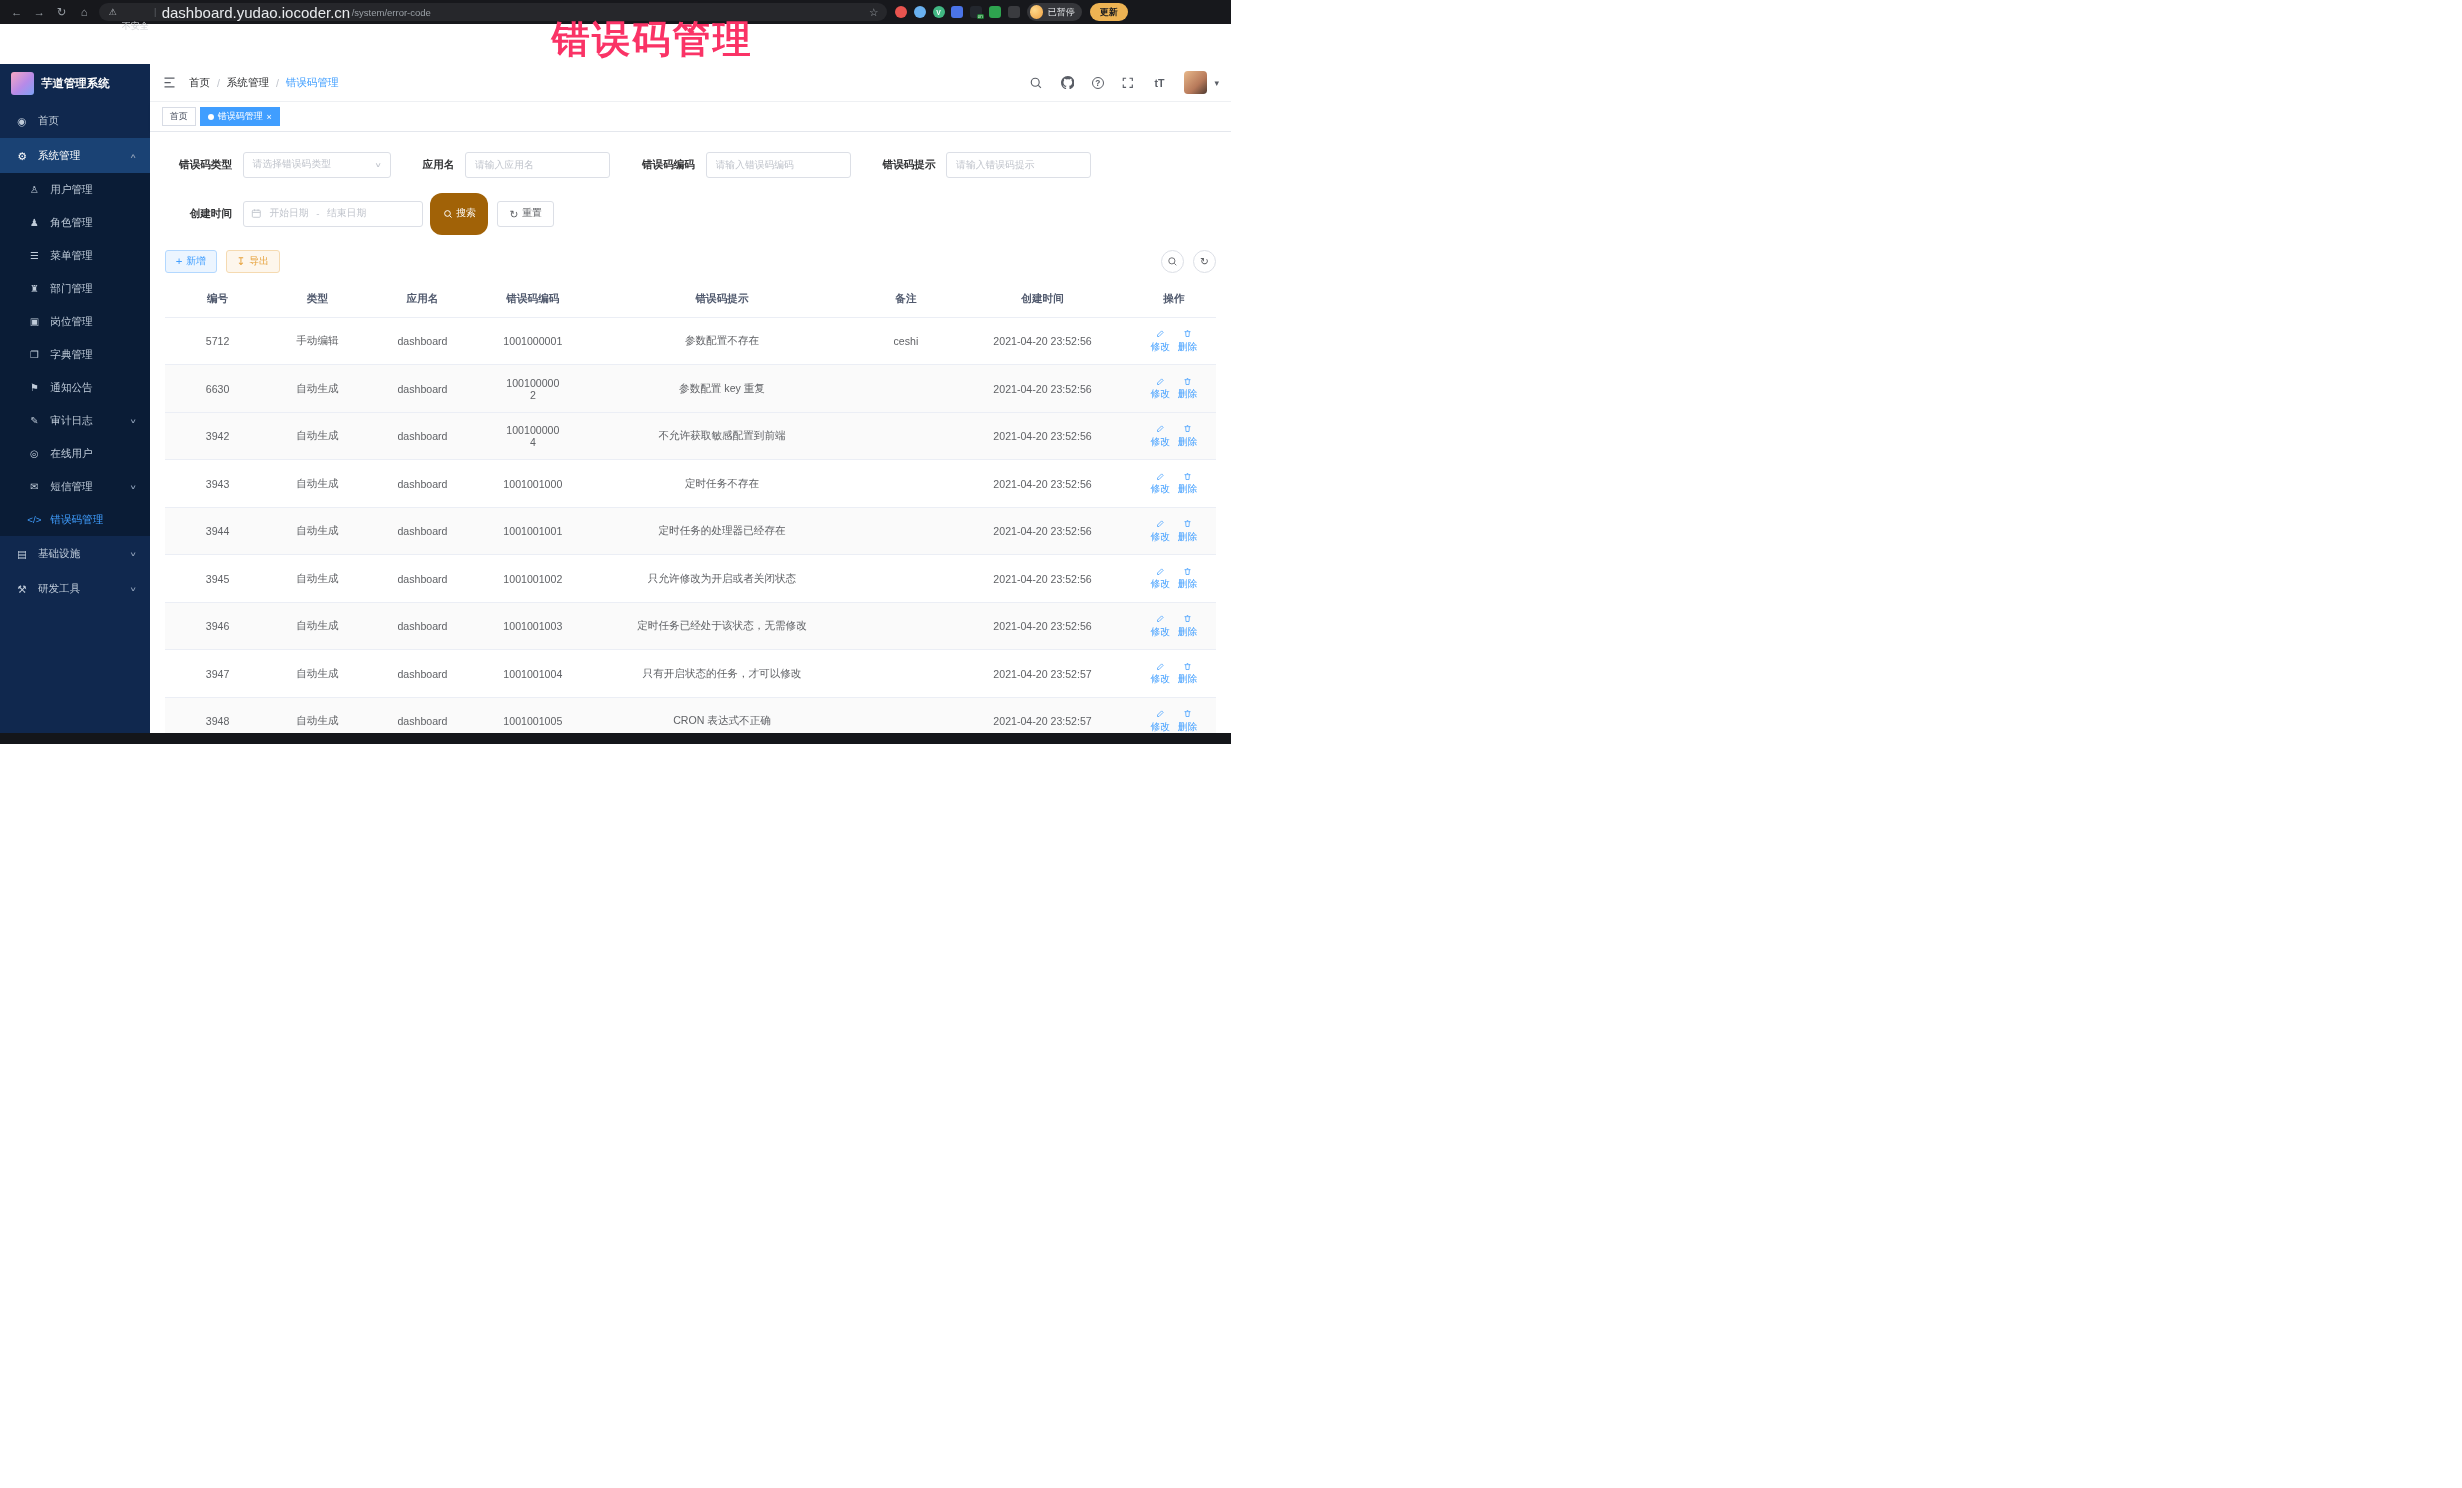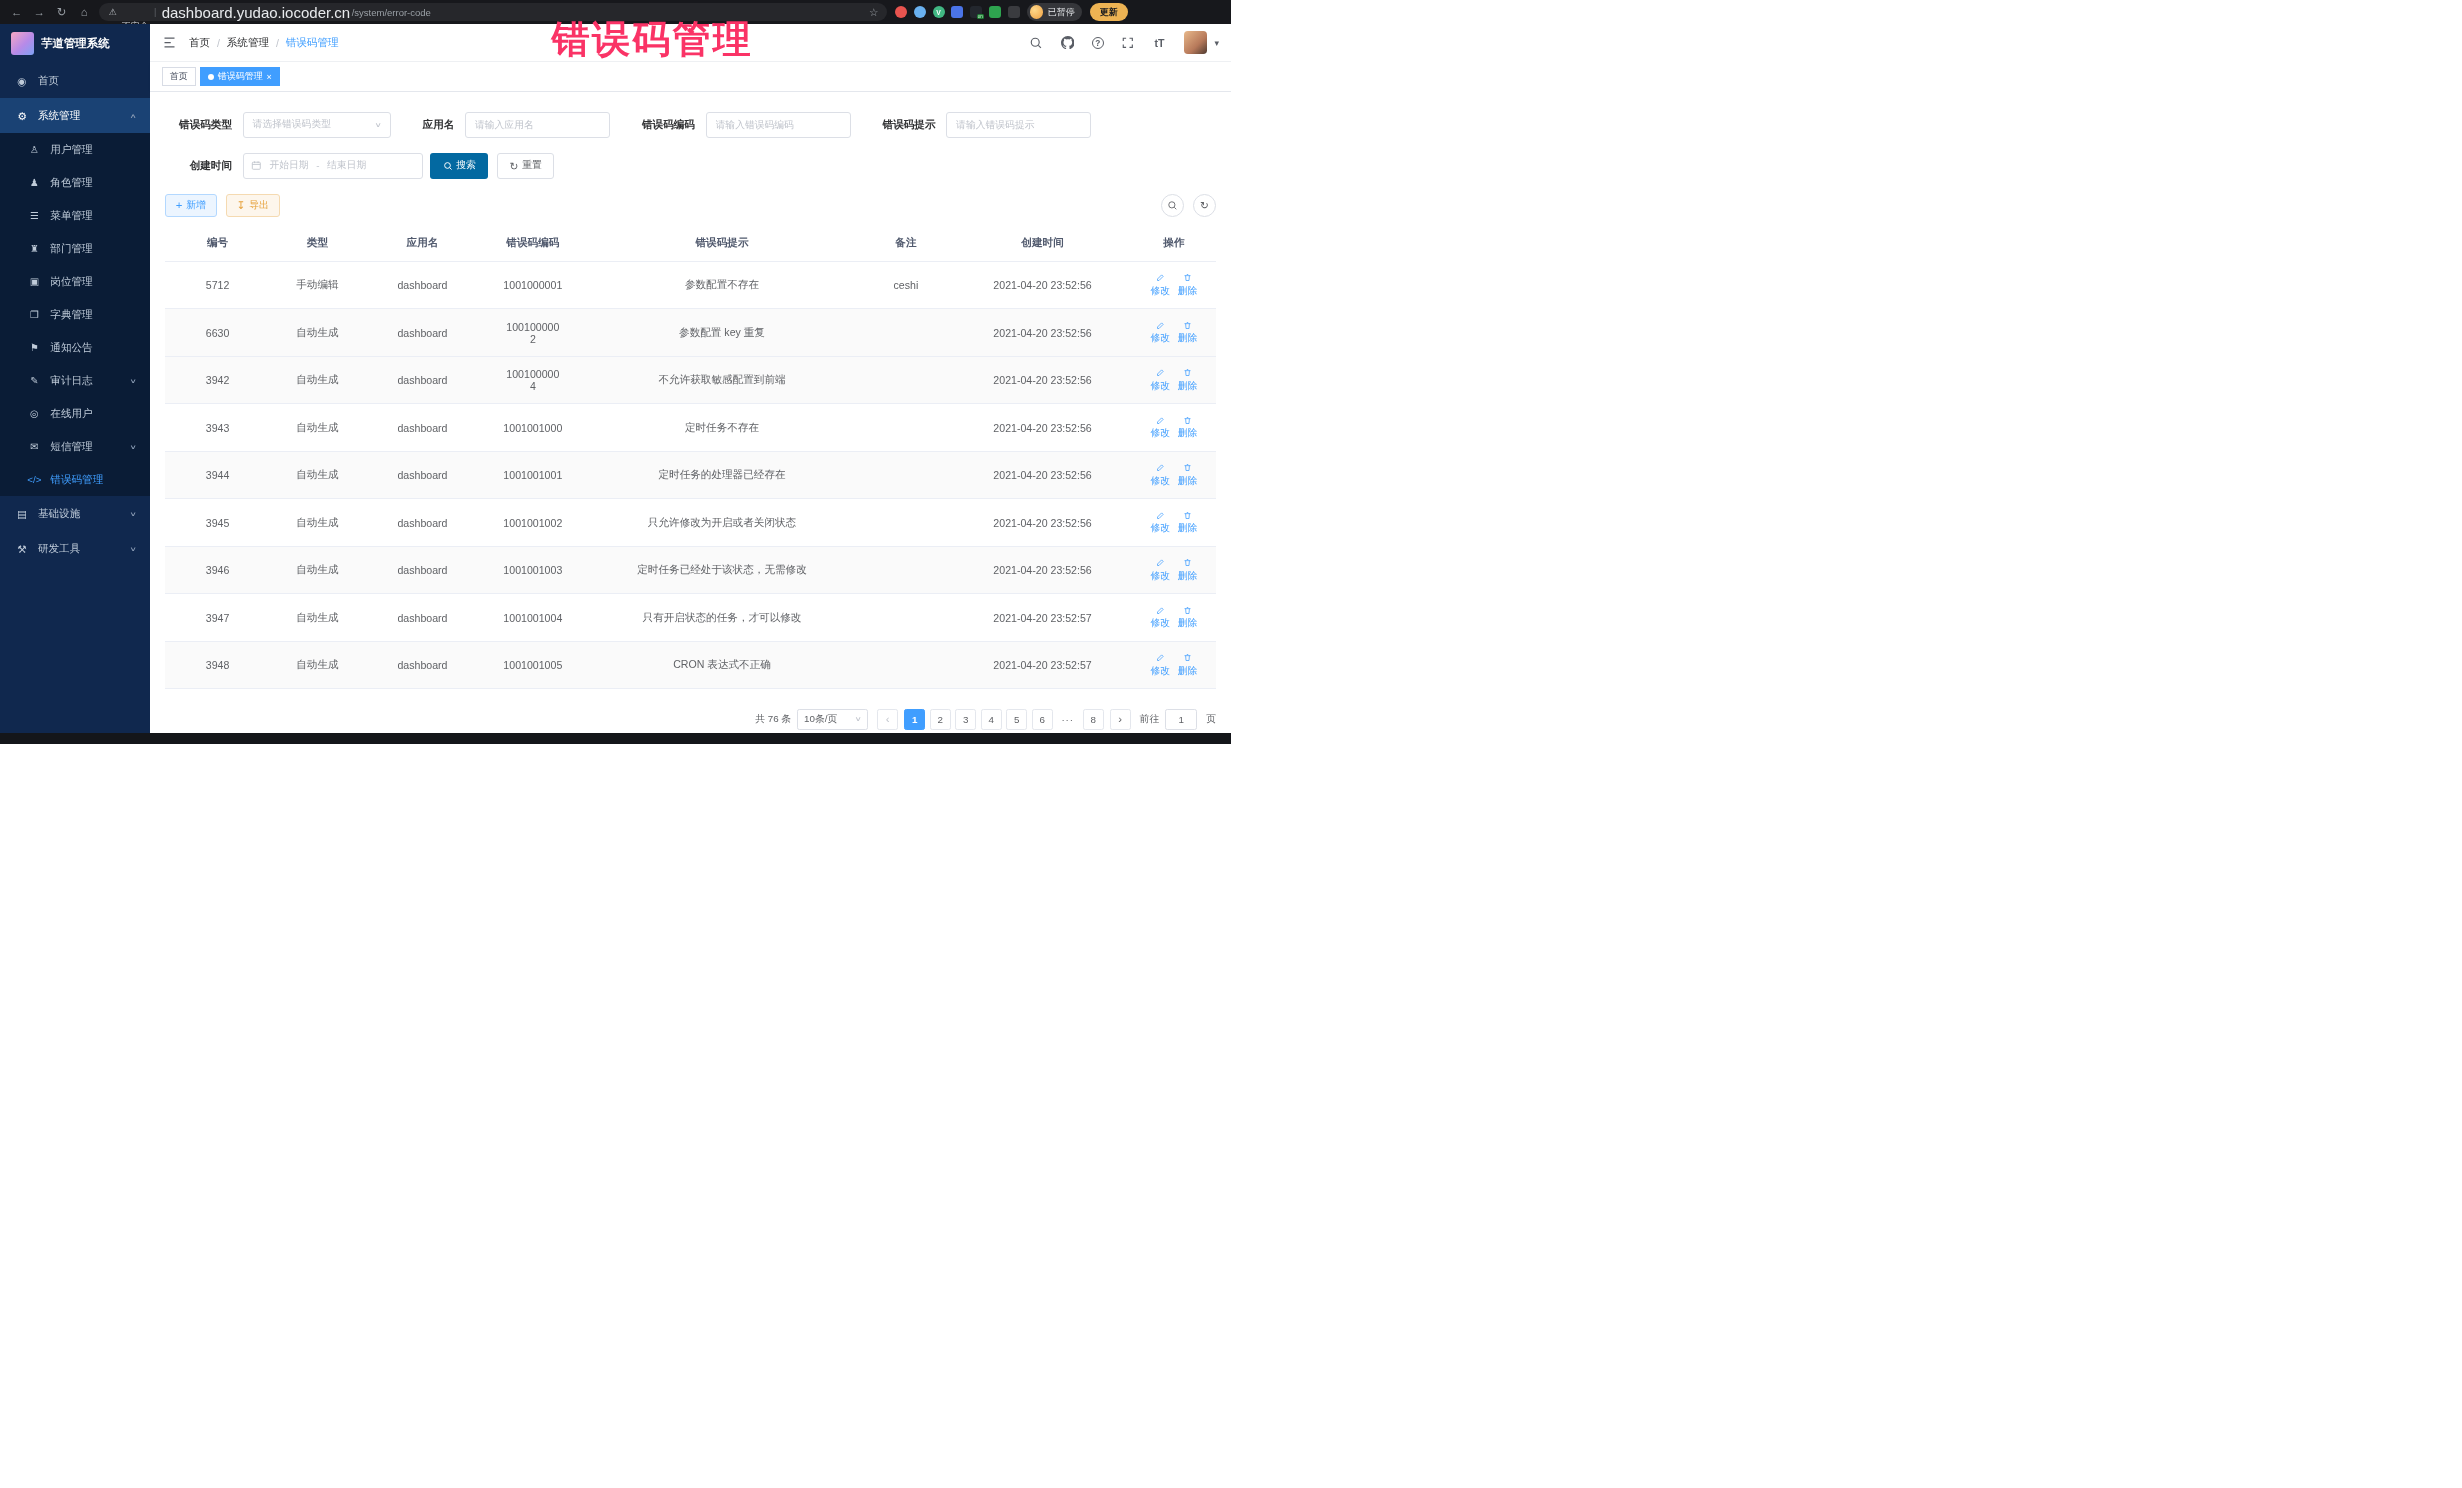--- a/index.html
+++ b/index.html
@@ -26,21 +26,21 @@
   .e5 { background:#23272e; position:relative; }
   .e5::after { content:"on"; position:absolute; bottom:-0.8px; right:-1.5px; background:#1f7a34; color:#c8f7d0; font-size:4.5px; padding:0 0.8px; border-radius:1.5px; }
   .e6 { background:#2ea44f; }
   .e7 { background:#3a3b3f; }
   .profile-chip { display:flex; align-items:center; gap:4.5px; background:#35363a; border-radius:9px; height:18px; padding:0 7.6px 0 2.3px; cursor:pointer; }
   .profile-avatar { width:13.6px; height:13.6px; border-radius:50%; background:radial-gradient(circle at 35% 35%, #ffd98a, #f0a042); }
   .profile-chip span:last-child { color:#e8eaed; font-size:9px; }
   .update-btn { background:#edb353; color:#1b1c1f; border:none; border-radius:9px; height:18px; padding:0 9.8px; font-size:9px; cursor:pointer; font-weight:bold; }
 
   
-  .app { flex:1; display:flex; min-height:0; }
+  .app { flex:1; display:flex; min-height:0;margin-top:40px; }
 
   
   .sidebar { width:150px; background:#10284e; color:#bfcbd9; display:flex; flex-direction:column; overflow:hidden; }
   .logo { height:39px; display:flex; align-items:center; gap:7.6px; padding:0 10.6px; flex:0 0 39px; cursor:pointer; }
   .logo-img { width:23px; height:23px; border-radius:3px; background:linear-gradient(135deg,#f7a8c4 0%,#b78ae8 55%,#7ea2f5 100%); }
   .logo-title { color:#fff; font-size:11.4px; font-weight:bold; white-space:nowrap; }
   .menu { flex:1; overflow:hidden; }
   .side-item { height:35px; display:flex; align-items:center; padding:0 13.6px; font-size:10.6px; cursor:pointer; color:#bfcbd9; }
   .side-item .mi-icon { width:16.7px; margin-right:7.6px; text-align:center; font-size:10.6px; flex:0 0 16.7px; }
   .side-item .mi-label { white-space:nowrap; }
@@ -85,21 +85,21 @@
   .sel { width:148px; display:flex; align-items:center; justify-content:space-between; padding:0 9px; cursor:pointer; }
   .sel .ph, .daterange .ph { color:#c0c4cc; }
   .chev { color:#c0c4cc; font-size:8.3px; transform:scale(1.2,0.8); }
   .inp { width:145px; padding:0 9px; color:#606266; outline:none; }
   .inp::placeholder { color:#c0c4cc; }
   .daterange { width:180px; display:flex; align-items:center; gap:7.6px; padding:0 7.6px; cursor:pointer; }
   .daterange .cal { color:#c0c4cc; display:inline-flex; }
   .daterange .cal svg { width:10.6px; height:10.6px; }
   .daterange .dash { color:#c0c4cc; }
   .btn { display:inline-flex; align-items:center; justify-content:center; gap:3.8px; border-radius:3px; font-size:9.8px; cursor:pointer; border:0.8px solid transparent; }
-  .btn.primary { background:#0369a1; color:#fff; height:26px; padding:0 11.4px; margin-left:7.6px; }
+  .btn.primary { background:#a16207; color:#fff; height:42px; padding:0 11.4px; margin-left:7.6px;border-radius:12px; }
   .btn.primary svg { width:9.8px; height:9.8px; }
   .btn.plain { background:#fff; border-color:#dcdfe6; color:#606266; height:26px; padding:0 11.4px; margin-left:9px; }
   .btn .ric { font-size:10.6px; }
 
   .toolbar { display:flex; align-items:center; margin:3px 0 9px; }
   .btn.mini { height:23px; padding:0 9.8px; font-size:9.8px; }
   .btn.blue-plain { background:#ecf5ff; border-color:#b3d8ff; color:#409eff; }
   .btn.warn-plain { background:#fdf6ec; border-color:#f5dab1; color:#e6a23c; margin-left:9px; }
   .btn .plus { font-size:11.4px; }
   .btn .dl { font-size:10.6px; }

